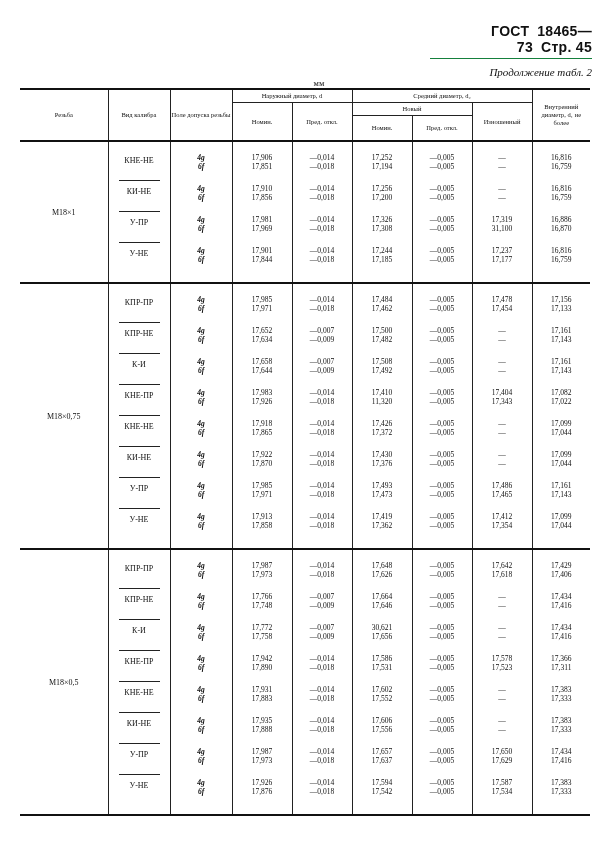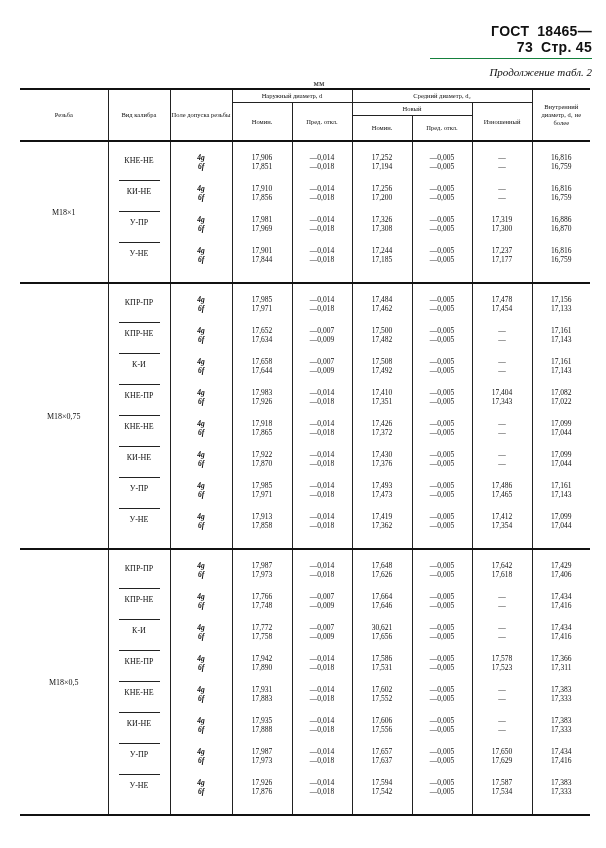--- a/index.html
+++ b/index.html
@@ -174,21 +174,21 @@
           <div class="cell">
             <div>—</div>
             <div>—</div>
           </div>
           <div class="cell">
             <div>—</div>
             <div>—</div>
           </div>
           <div class="cell">
             <div>17,319</div>
-            <div>17,300</div>
+            <div>31,100</div>
           </div>
           <div class="cell">
             <div>17,237</div>
             <div>17,177</div>
           </div>
         </td>
         <td class="last">
           <div class="cell">
             <div>16,816</div>
             <div>16,759</div>
@@ -331,21 +331,21 @@
           <div class="cell">
             <div>17,500</div>
             <div>17,482</div>
           </div>
           <div class="cell">
             <div>17,508</div>
             <div>17,492</div>
           </div>
           <div class="cell">
             <div>17,410</div>
-            <div>17,351</div>
+            <div>11,320</div>
           </div>
           <div class="cell">
             <div>17,426</div>
             <div>17,372</div>
           </div>
           <div class="cell">
             <div>17,430</div>
             <div>17,376</div>
           </div>
           <div class="cell">

